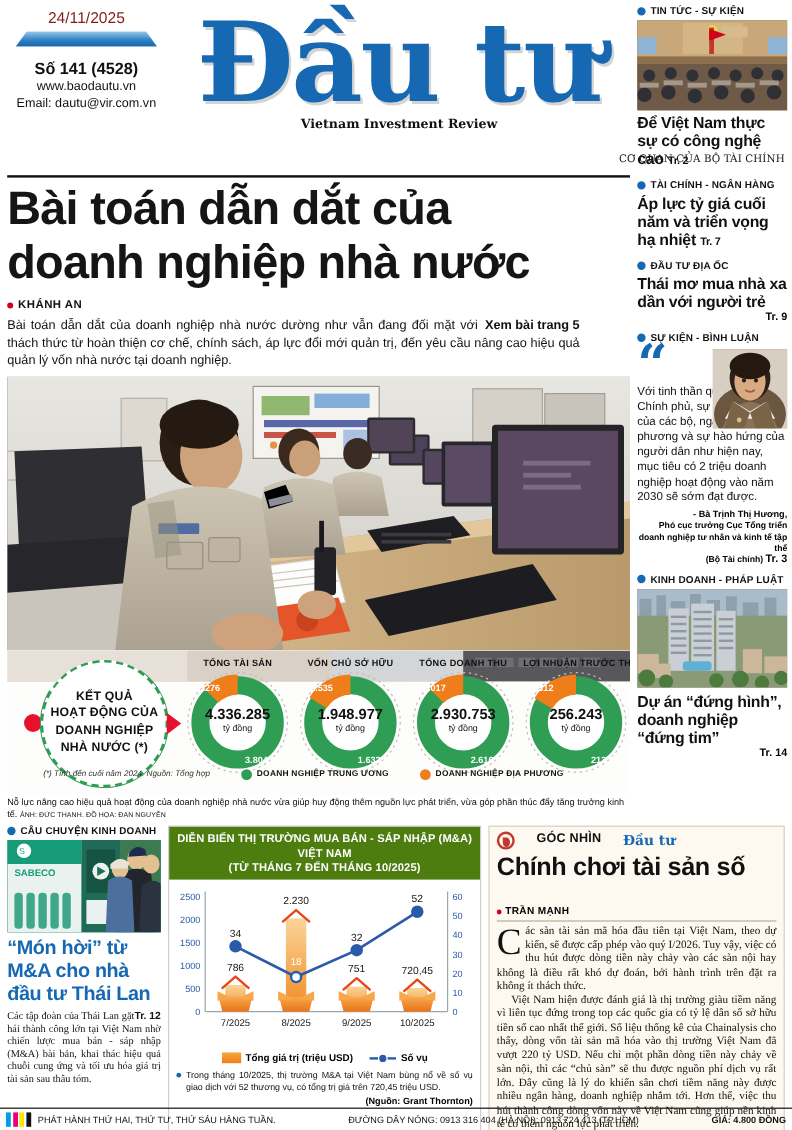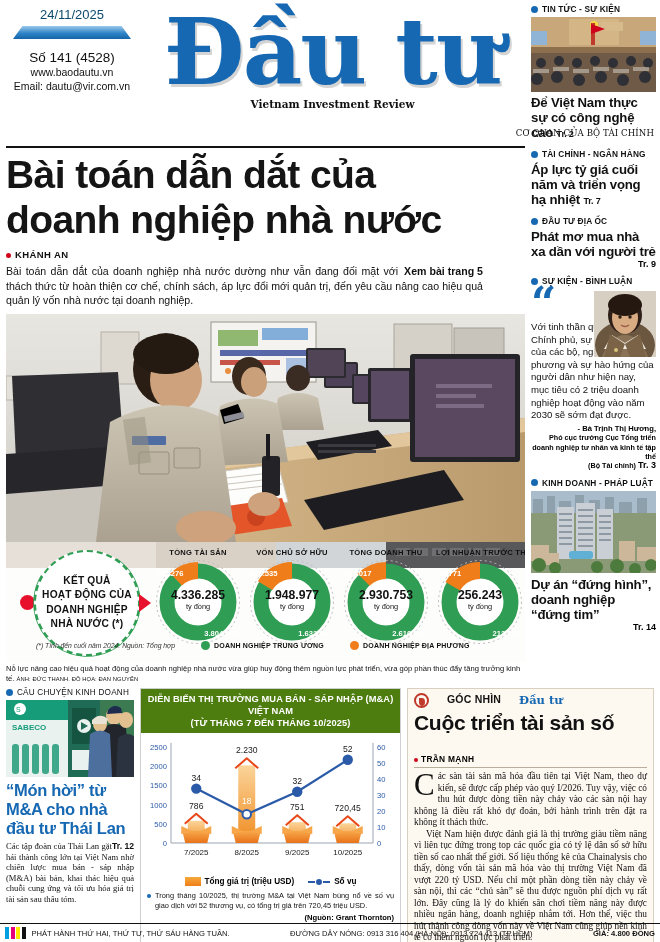--- a/index.html
+++ b/index.html
@@ -8,27 +8,27 @@
     background: #ffffff;
     font-family: "Liberation Sans", sans-serif;
     overflow: hidden;
   }
   #page { position: relative; width: 660px; height: 942px; background:#fff; }
 
   
   .masthead { position:relative; height:148px; }
   .mh-left { position:absolute; left:6px; top:6px; width:132px; text-align:center; }
   .mh-day { font-weight:bold; font-size:19px; letter-spacing:1px; color:#111; }
-  .mh-date { font-size:13px; color:#0c4a6e; margin-top:1px; }
+  .mh-date { font-size:13px; color:#7f1d1d; margin-top:1px; }
   .mh-bar {
     margin:4px auto 0; width:118px; height:13px;
     background: linear-gradient(180deg,#9cc9ea 0%, #2f84c8 55%, #1565a8 100%);
     clip-path: polygon(8% 0, 92% 0, 100% 100%, 0% 100%);
   }
-  .mh-issue { font-weight:normal; font-size:13.5px; margin-top:11px; color:#111; }
+  .mh-issue { font-weight:bold; font-size:13.5px; margin-top:11px; color:#111; }
   .mh-url { font-size:10.5px; color:#111; line-height:1.35; }
 
   .mh-logo { position:absolute; left:140px; top:0px; width:385px; text-align:center; }
   .logo-word {
     font-family:"DejaVu Serif", serif; font-weight:bold;
     font-size:92px; line-height:104px; color:#1668b3;
     letter-spacing:-2px;
     text-shadow: 2px 3px 0 rgba(120,120,120,.32);
   }
   .logo-sub {
@@ -99,21 +99,21 @@
 
   .info-cap {
     width:519px; font-size:7.6px; line-height:10px; color:#111; padding-top:2px;
   }
   .info-cap .credit { font-size:5.8px; letter-spacing:.1px; }
 
   
   .bottom { position:absolute; left:6px; top:688px; width:648px; display:flex; gap:6px; }
 
   .bcol-a { width:128px; }
-  .sec-tag { font-size:8.2px; font-weight:normal; letter-spacing:.2px; color:#111; display:flex; align-items:center; gap:4px;text-align:center; }
+  .sec-tag { font-size:8.2px; font-weight:bold; letter-spacing:.2px; color:#111; display:flex; align-items:center; gap:4px;text-align:center; }
   .sec-tag i { width:7px; height:7px; border-radius:50%; background:#1668b3; display:block; }
   .bphoto { margin-top:3px; width:128px; height:77px; overflow:hidden; position:relative; background:#2a9d8f; }
   .bhead {
     margin-top:4px; font-weight:bold; font-size:16.5px; line-height:19px; color:#1668b3; letter-spacing:-.3px;
   }
   .bbody { margin-top:3px; font-family:"Liberation Serif", serif; font-size:8.6px; line-height:10.6px; text-align:justify; color:#111; }
   .bbody .jump { float:right; font-weight:bold; font-family:"Liberation Sans",sans-serif; }
 
   .bcol-b { width:261px; border:1px solid #cfcfcf; padding:0; background:#fff; }
   .chart-title {
@@ -398,21 +398,21 @@
           </div>
           <div class="donut-cell">
             <div class="donut-title">LỢI NHUẬN TRƯỚC THUẾ</div>
             <div class="donut-wrap">
               <svg width="88" height="88" viewBox="0 0 88 88">
                 <circle cx="44" cy="44" r="41.5" fill="none" stroke="#bdbdbd" stroke-width="1" stroke-dasharray="2 3"></circle>
                 <circle cx="44" cy="44" r="31" fill="none" stroke="#2f9e54" stroke-width="15"></circle>
                 <circle cx="44" cy="44" r="31" fill="none" stroke="#ef7d1a" stroke-width="18" stroke-dasharray="32.31401134235414 194.77874452256717" transform="rotate(-90 44 44) scale(1,-1) translate(0,-88)"></circle>
                 <circle cx="44" cy="44" r="23" fill="#ffffff"></circle>
               </svg>
-              <div class="donut-orange-lbl" style="left: 2px; top: 11px;">52.771</div>
+              <div class="donut-orange-lbl" style="left: 2px; top: 11px;">27.312</div>
               <div class="donut-green-lbl" style="right: 4px; bottom: 8px;">213.732</div>
               <div class="donut-center">
                 <div class="donut-val">256.243</div>
                 <div class="donut-unit">tỷ đồng</div>
               </div>
             </div>
           </div>
         </div>
 
       <div class="info-note">(*) Tính đến cuối năm 2024. Nguồn: Tổng hợp</div>
@@ -495,21 +495,21 @@
         <span class="pg">Tr. 7</span>
       </div>
     </div>
 
     <div class="side-block">
       <div class="side-sec">
         <i></i>
         <span>ĐẦU TƯ ĐỊA ỐC</span>
       </div>
       <div class="side-head">
-        <span>Phát mơ mua nhà xa dần với người trẻ</span>
+        <span>Thái mơ mua nhà xa dần với người trẻ</span>
       </div>
       <div class="side-pg-r">Tr. 9</div>
     </div>
 
     <div class="side-block">
       <div class="side-sec">
         <i></i>
         <span>SỰ KIỆN - BÌNH LUẬN</span>
       </div>
       <div class="quote-wrap">
@@ -754,21 +754,21 @@
       </div>
       <div class="chart-src">(Nguồn: Grant Thornton)</div>
     </div>
 
     <div class="bcol-c">
       <div class="gn-tag">
         <span class="gn-circ"></span>
         <span class="gn-t1">GÓC NHÌN</span>
         <span class="gn-t2">Đầu tư</span>
       </div>
-      <div class="gn-head">Cuộc triển tài sản số</div>
+      <div class="gn-head">Chính chơi tài sản số</div>
       <div class="gn-by">
         <span class="dot"></span><span>TRẦN MẠNH</span>
       </div>
       <div class="gn-rule"></div>
       <div class="gn-body">
         <p class="first">
           <span class="drop">C</span><span>ác sàn tài sản mã hóa đầu tiên tại Việt Nam, theo dự kiến, sẽ được cấp phép vào quý I/2026. Tuy vậy, việc có thu hút được dòng tiền này chảy vào các sàn nội hay không là điều rất khó dự đoán, bởi hành trình trên đặt ra không ít thách thức.</span>
         </p>
         <p>Việt Nam hiện được đánh giá là thị trường giàu tiềm năng vì liên tục đứng trong top các quốc gia có tỷ lệ dân số sở hữu tiền số cao nhất thế giới. Số liệu thống kê của Chainalysis cho thấy, dòng vốn tài sản mã hóa vào thị trường Việt Nam đã vượt 220 tỷ USD. Nếu chỉ một phần dòng tiền này chảy về sàn nội, thì các “chủ sàn” sẽ thu được nguồn phí dịch vụ rất lớn. Đây cũng là lý do khiến sân chơi tiềm năng này được nhiều ngân hàng, doanh nghiệp nhắm tới. Hơn thế, việc thu hút thành công dòng vốn này về Việt Nam cũng giúp nền kinh tế có thêm nguồn lực phát triển.</p>
         <p>Cũng bởi đó là “miếng bánh ngon”, nên những doanh nghiệp sớm được cấp phép thành lập sàn sẽ có lợi thế tiên phong, thiết lập cuộc chơi. Dù vậy, áp lực với các sàn giao dịch mã hóa là không hề nhỏ.</p>

